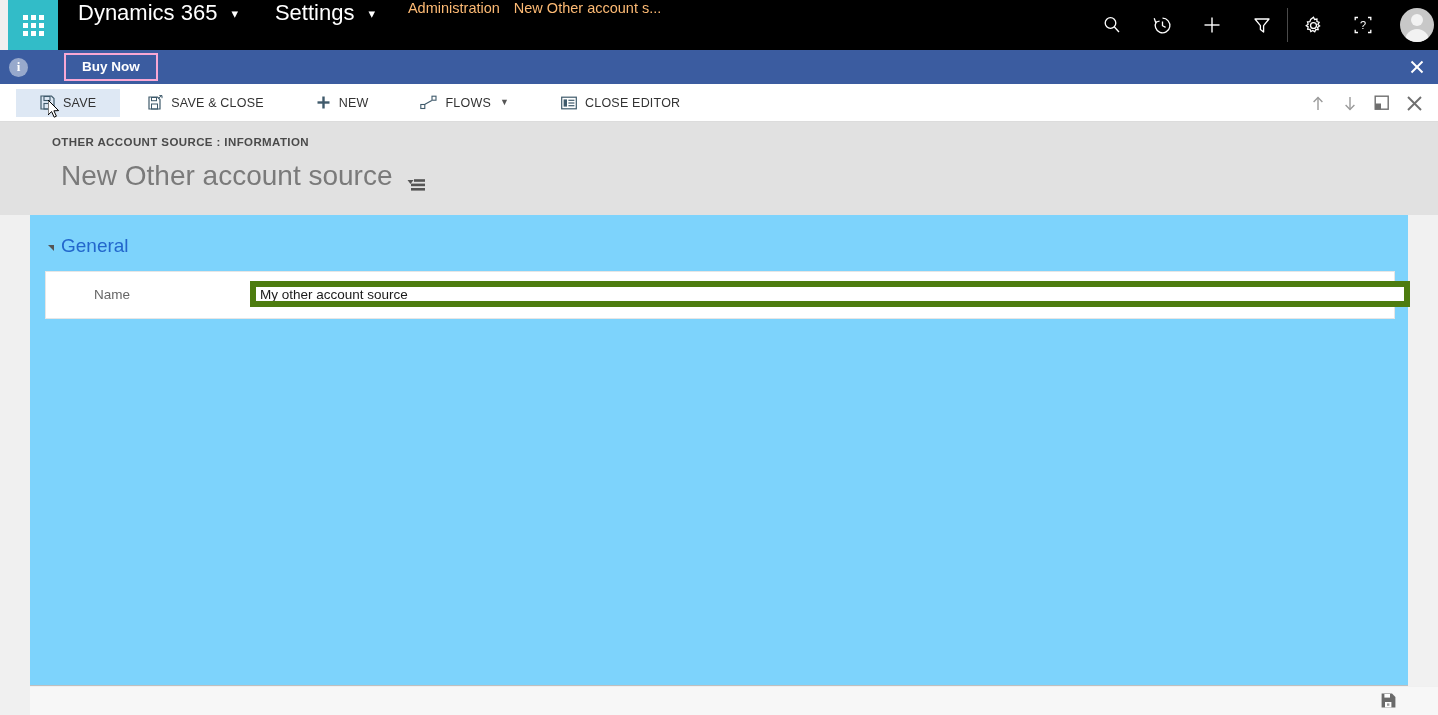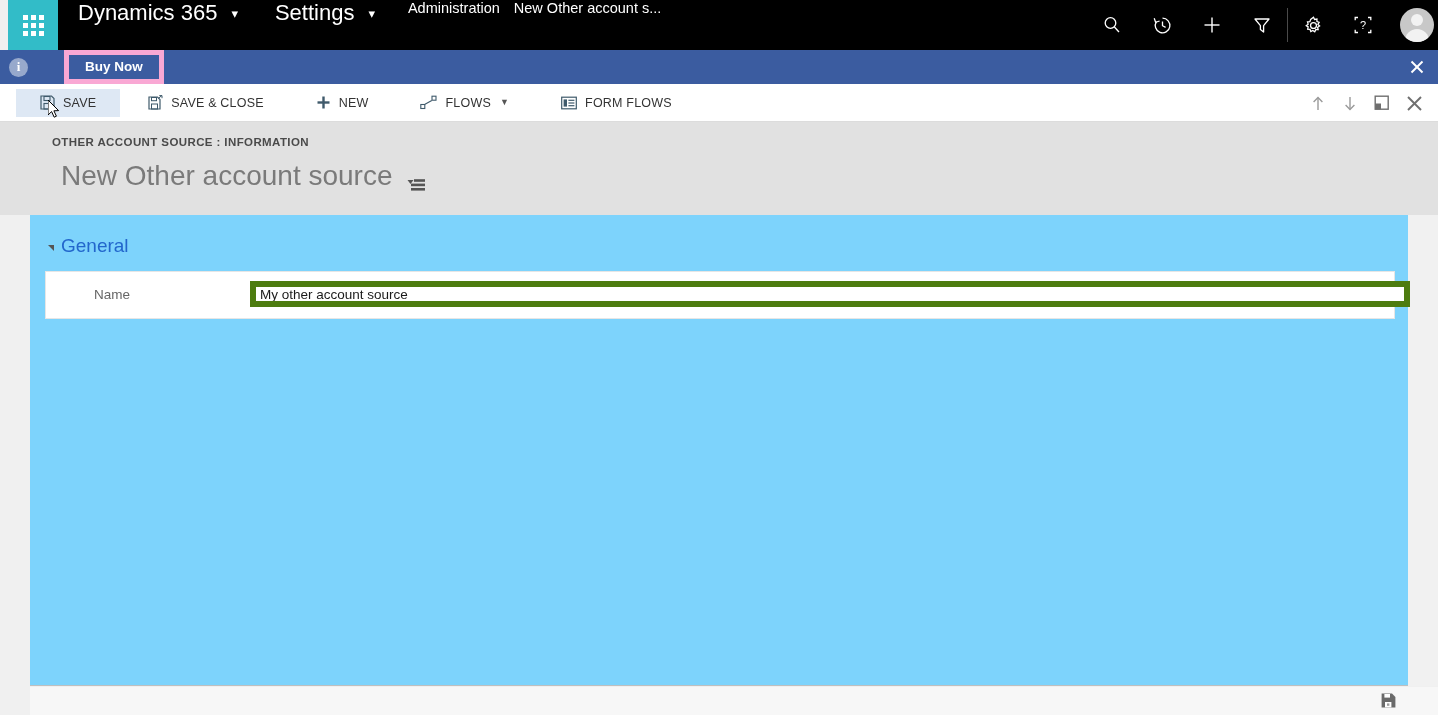--- a/index.html
+++ b/index.html
@@ -66,21 +66,21 @@
     font-size: 22px;
     font-weight: 400;
     cursor: pointer;
     white-space: nowrap;
   }
   .nav-breadcrumb {
     display: flex;
     align-items: center;
     gap: 14px;
     padding-left: 18px;
-    color: #ffffff;
+    color: #fdba74;
     font-size: 14.5px;
     white-space: nowrap;
   }
   .nav-breadcrumb span { cursor: pointer; }
 
   .nav-spacer { flex: 1; }
 
   .nav-icons {
     display: flex;
     align-items: center;
@@ -153,21 +153,21 @@
   }
   .notif-text {
     color: #ffffff;
     font-size: 13.5px;
     font-weight: bold;
     margin-left: 12px;
     white-space: nowrap;
   }
   .notif-btn {
     margin-left: 36px;
-    border: 5px solid #f9a8d4;
+    border: 2px solid #f9a8d4;
     background: transparent;
     color: #ffffff;
     font-size: 13.5px;
     font-weight: bold;
     font-family: "Liberation Sans", sans-serif;
     padding: 4px 16px;
     cursor: pointer;
     line-height: 1.2;
   }
   .notif-close {
@@ -510,21 +510,21 @@
   <div class="cmd-btn">
     <span class="cmd-ico">
       <svg width="16" height="14" viewBox="0 0 16 14">
           <rect x="0.7" y="1.2" width="14.6" height="11.6" fill="none" stroke="#3f5a6b" stroke-width="1.2"></rect>
           <rect x="2.6" y="3.4" width="3.4" height="7.2" fill="#3f5a6b"></rect>
           <line x1="7.4" y1="4.3" x2="13.4" y2="4.3" stroke="#3f5a6b" stroke-width="1.2"></line>
           <line x1="7.4" y1="7" x2="13.4" y2="7" stroke="#3f5a6b" stroke-width="1.2"></line>
           <line x1="7.4" y1="9.7" x2="13.4" y2="9.7" stroke="#3f5a6b" stroke-width="1.2"></line>
         </svg>
     </span>
-    <span>FORM FLOWS</span>
+    <span>CLOSE EDITOR</span>
   </div>
 
   <div class="cmd-right">
     <div class="cmd-rbtn">
       <svg width="16" height="17" viewBox="0 0 16 17">
           <line x1="8" y1="15" x2="8" y2="2.5" stroke="#9a9a9a" stroke-width="1.4"></line>
           <polyline points="3.6,7 8,2.5 12.4,7" fill="none" stroke="#9a9a9a" stroke-width="1.4"></polyline>
         </svg>
     </div>
     <div class="cmd-rbtn">

